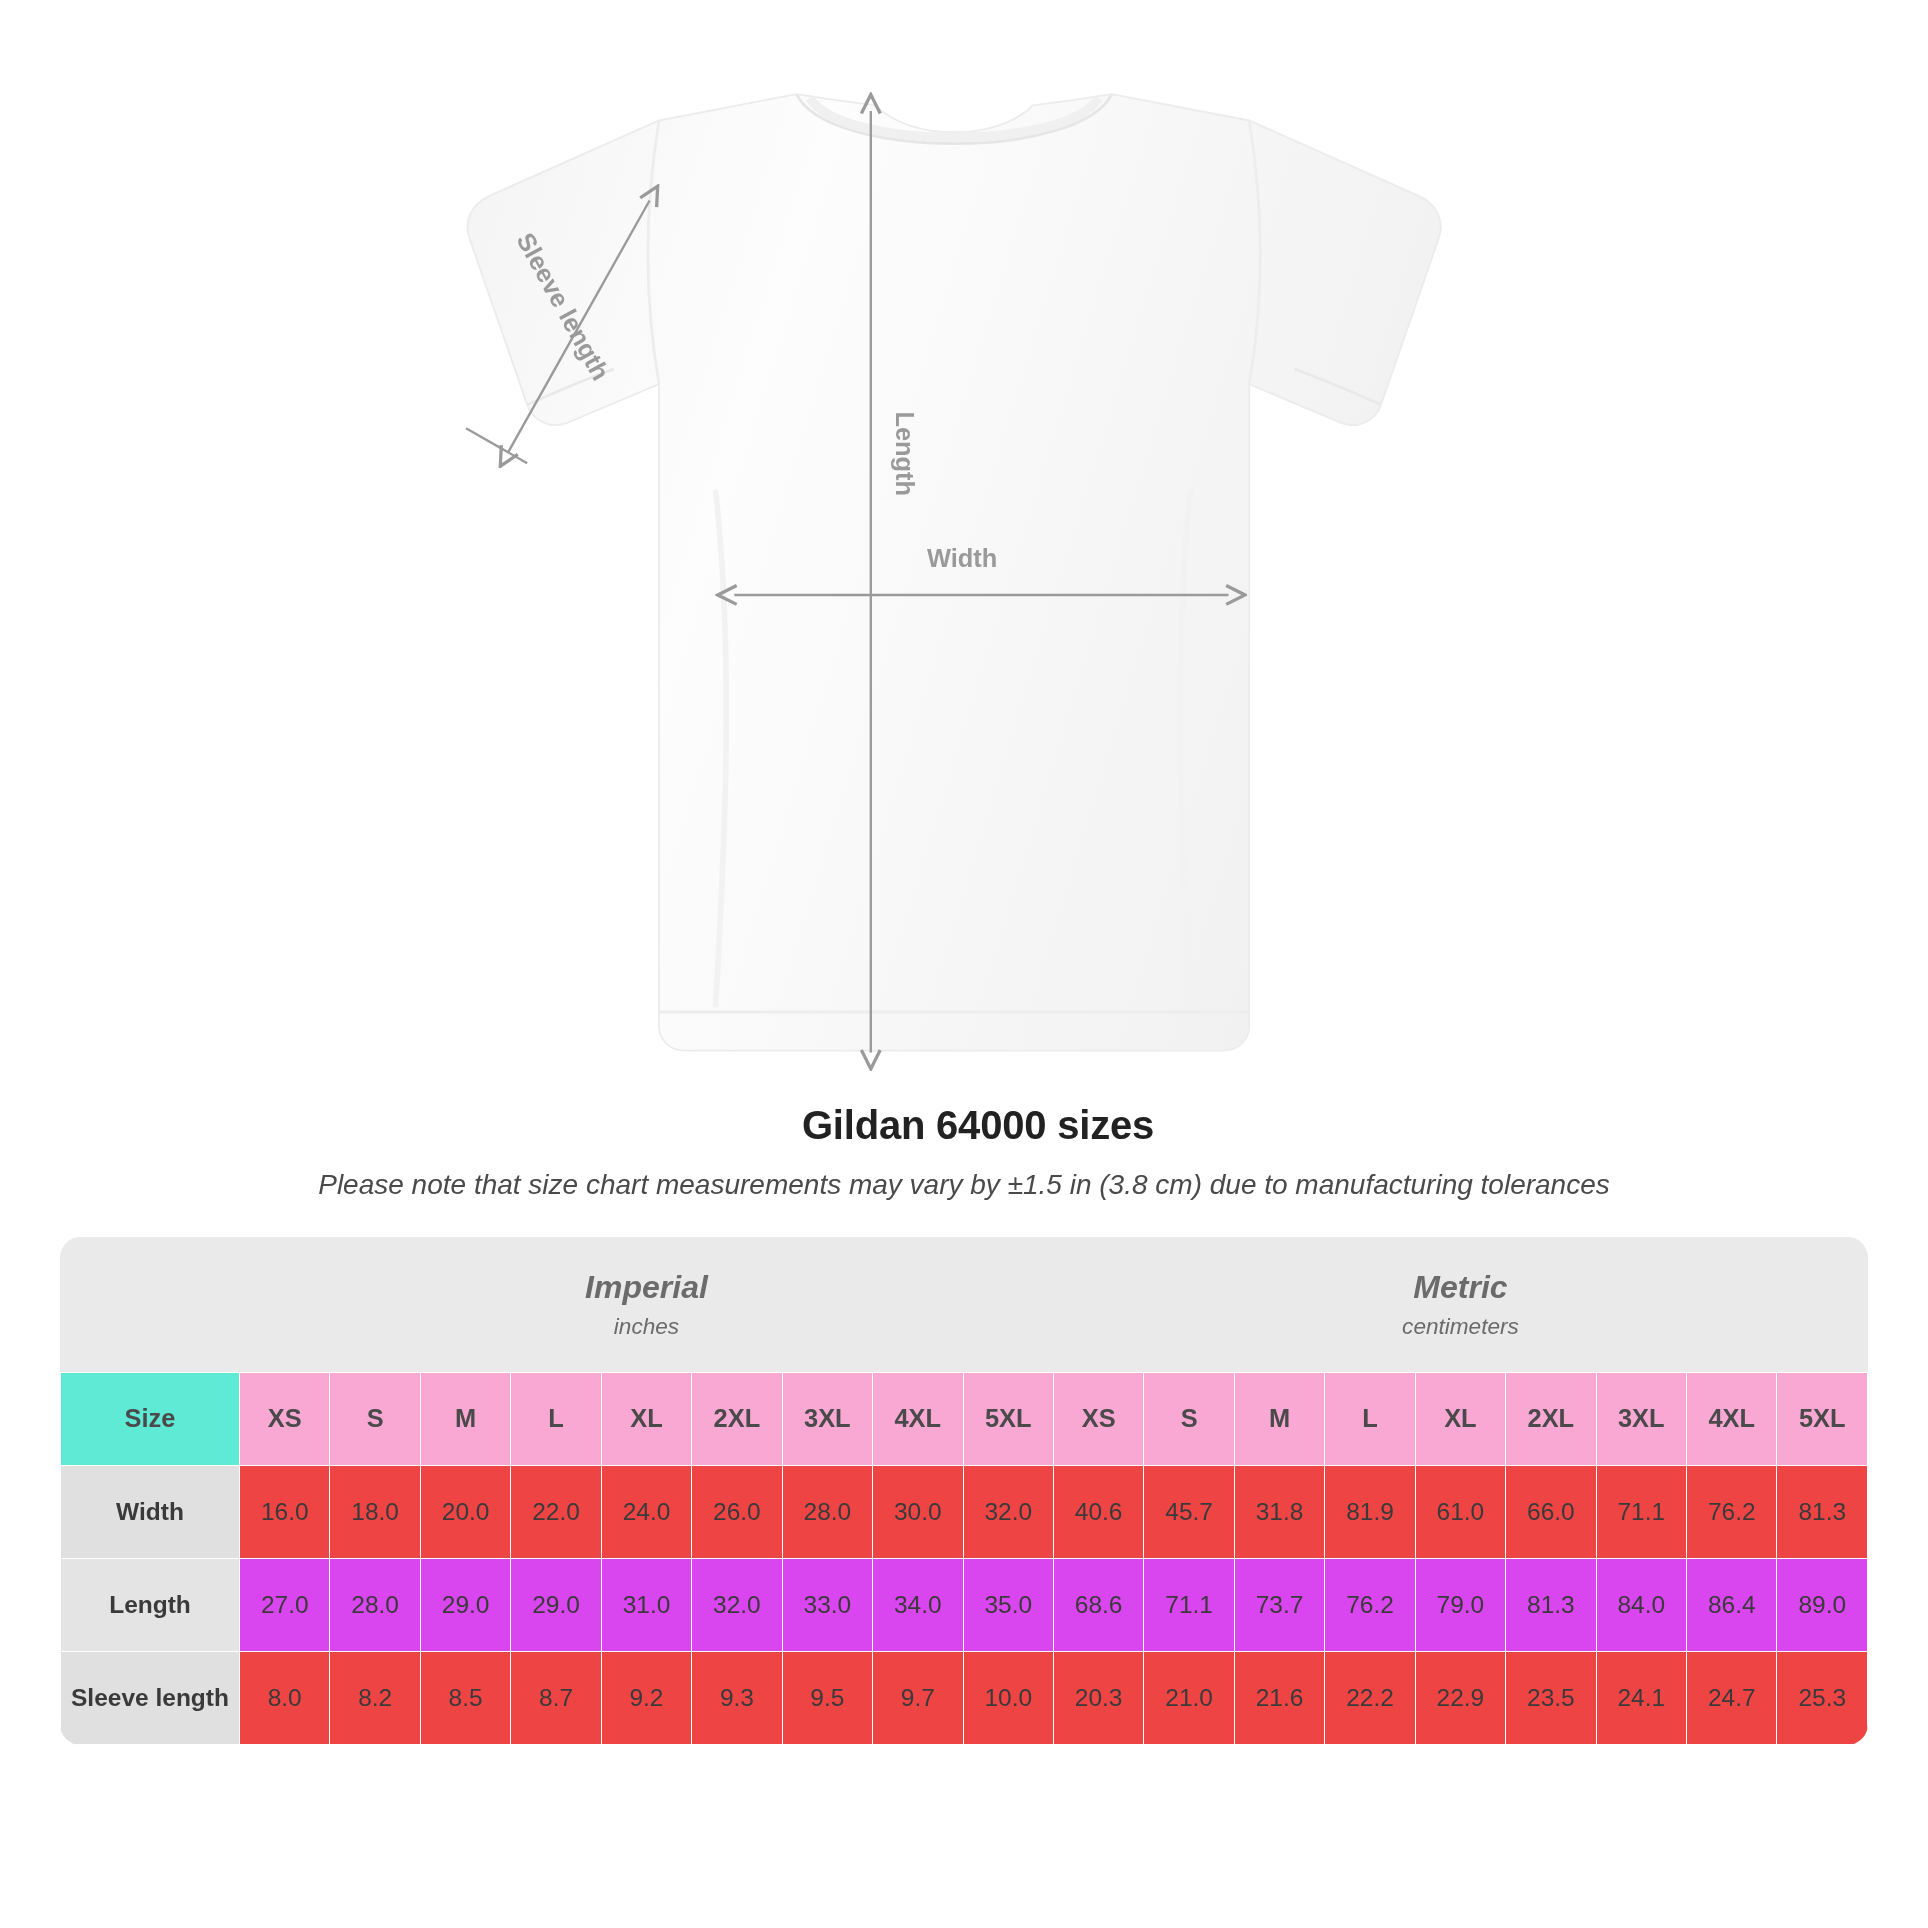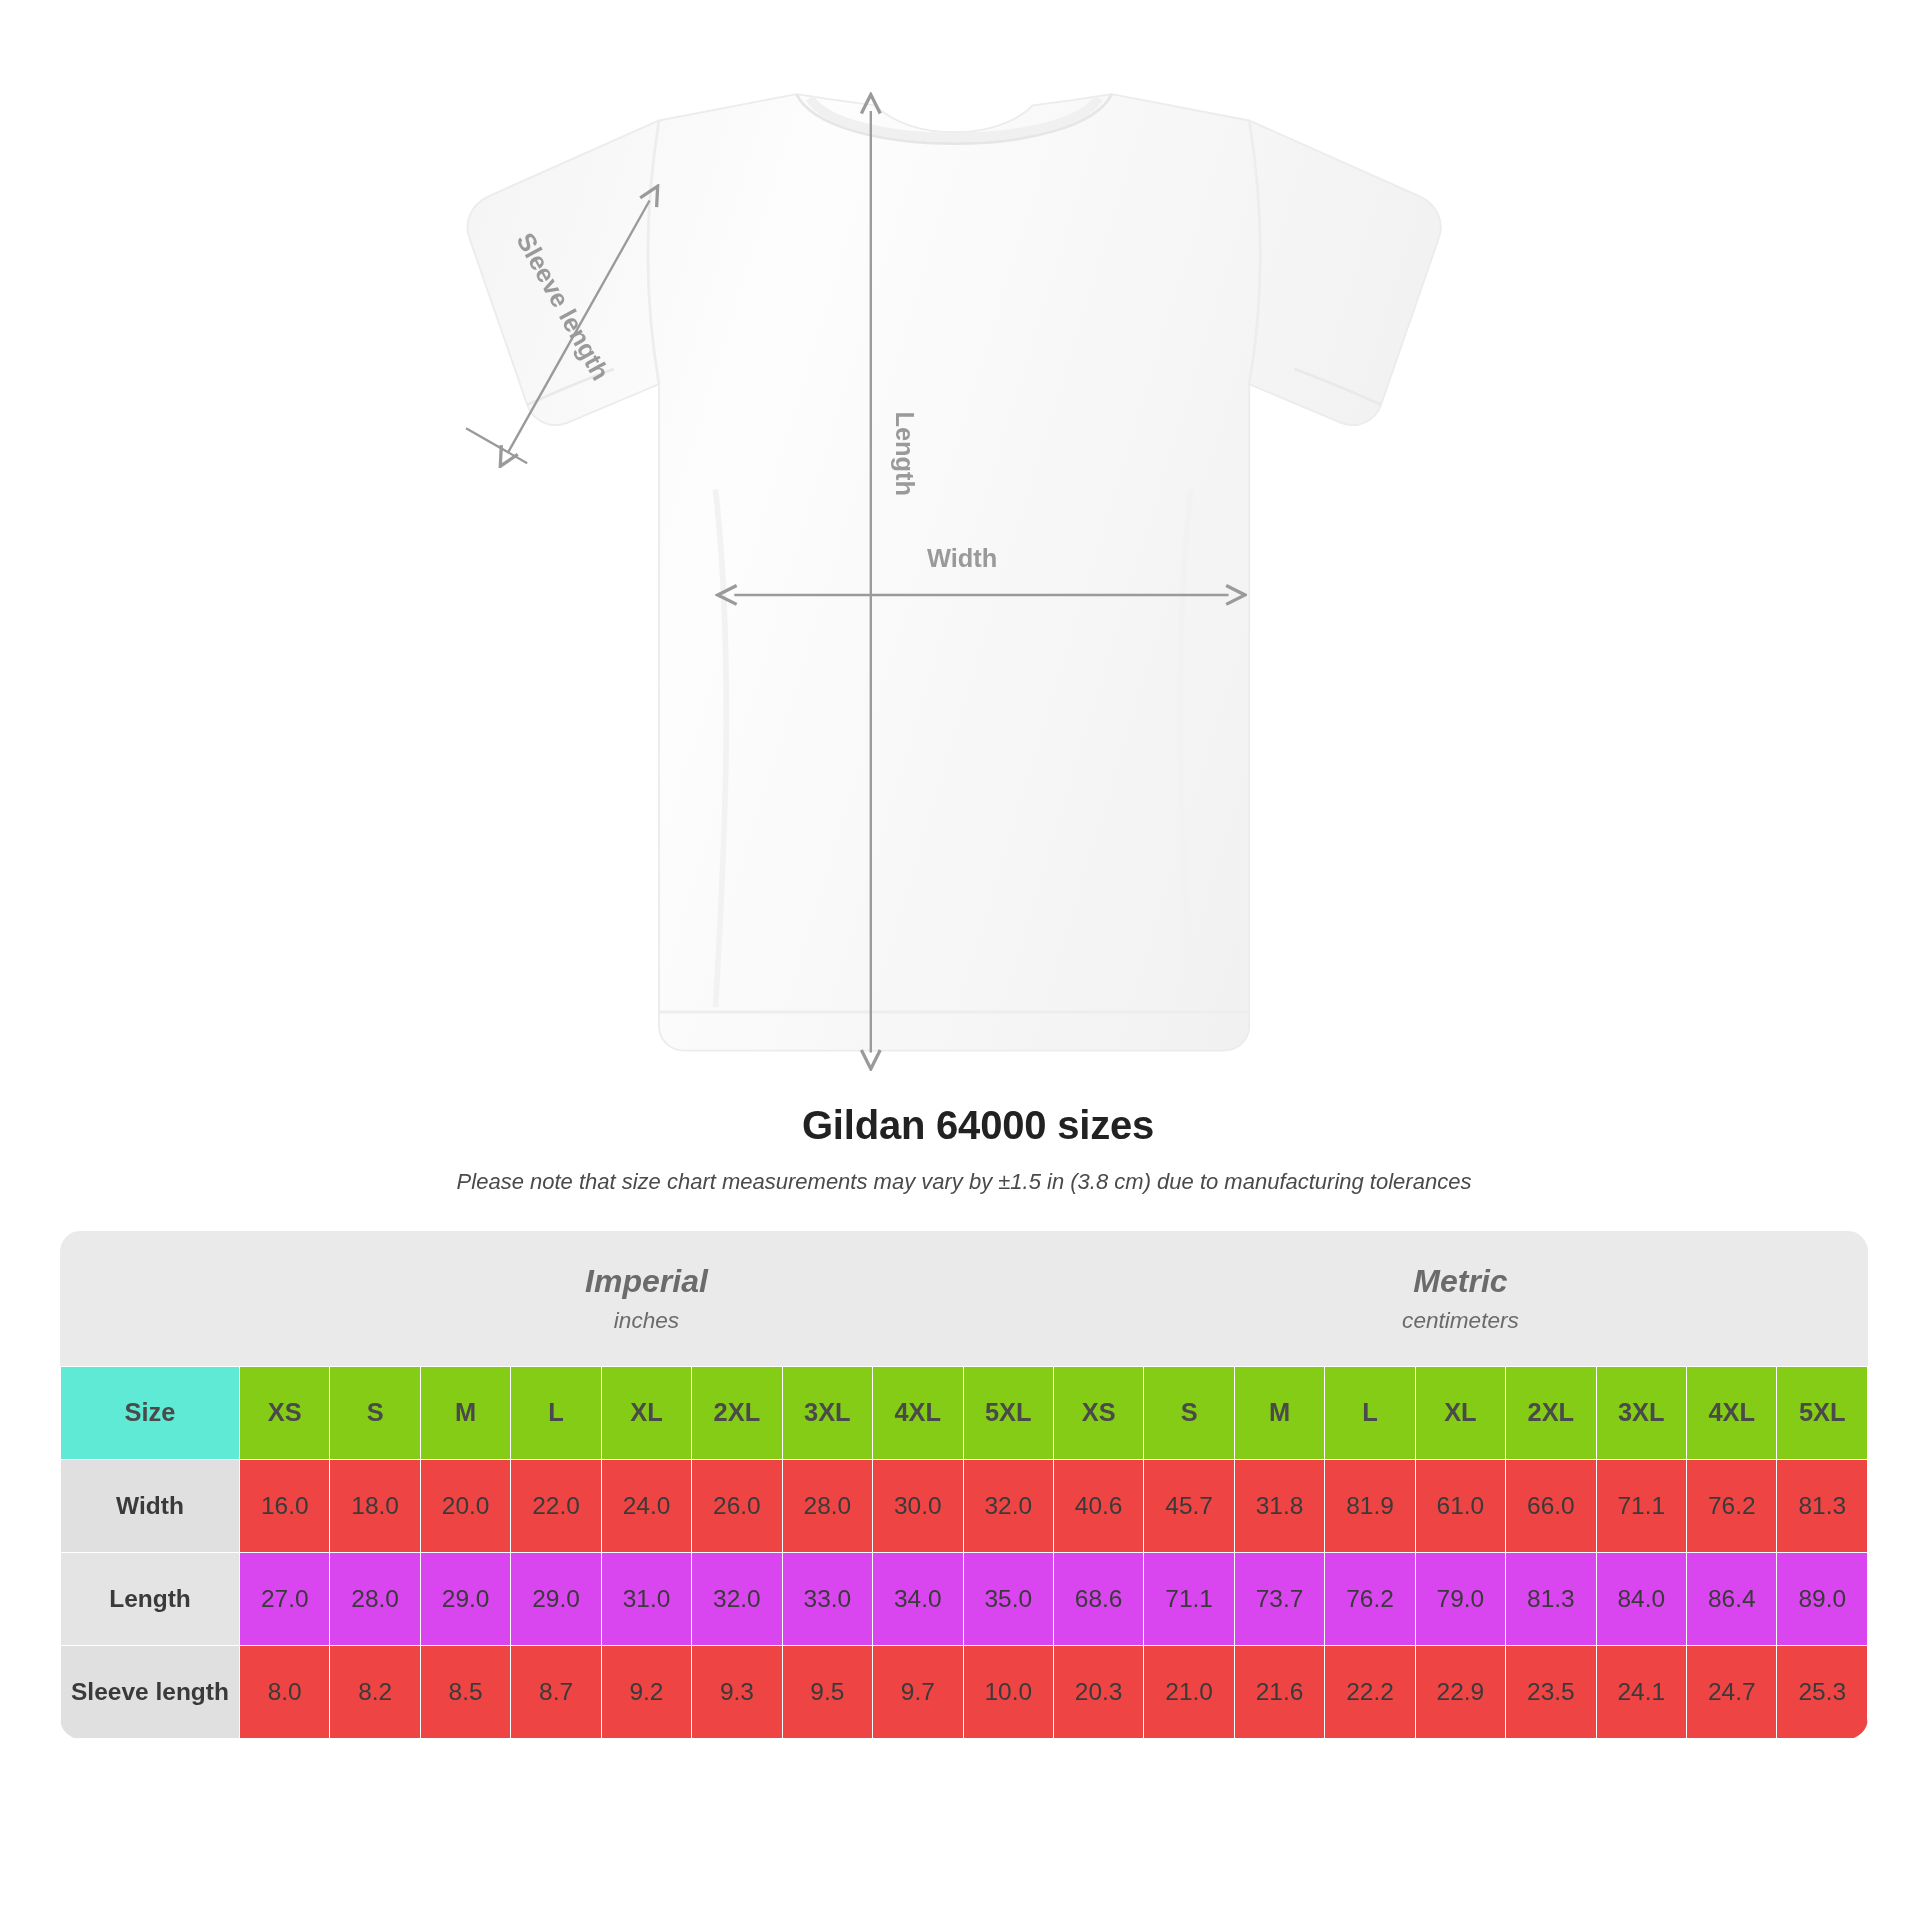--- a/index.html
+++ b/index.html
@@ -40,21 +40,21 @@
     text-align: center;
     font-size: 40px;
     font-weight: bold;
     color: #222222;
     letter-spacing: -0.2px;
     margin-top: 11.3px;
     margin-left: 28px;
   }
   .chart-note {
     text-align: center;
-    font-size: 22px;
+    font-size: 28px;
     font-style: italic;
     color: #4a4a4a;
     margin-top: 21px;
   }
 
   
   .table-wrap {
     margin: 36px 60px 0 60px;
     border-radius: 21px;
     overflow: hidden;
@@ -87,21 +87,21 @@
     font-size: 22.6px;
     font-style: italic;
     color: #6b6b6b;
     margin-top: 7.5px;
   }
   .corner-cell {
     background: #eaeaea;
     border: none !important;
   }
   tr.head-row td {
-    background: #84cc16;
+    background: #f9a8d4;
     font-weight: bold;
     font-size: 25.4px;
     color: #4a4a4a;
     height: 90px;
     border-color: #ffffff;
   }
   tr.head-row td.row-label {
     background: #5eead4;
   }
   td.row-label {

